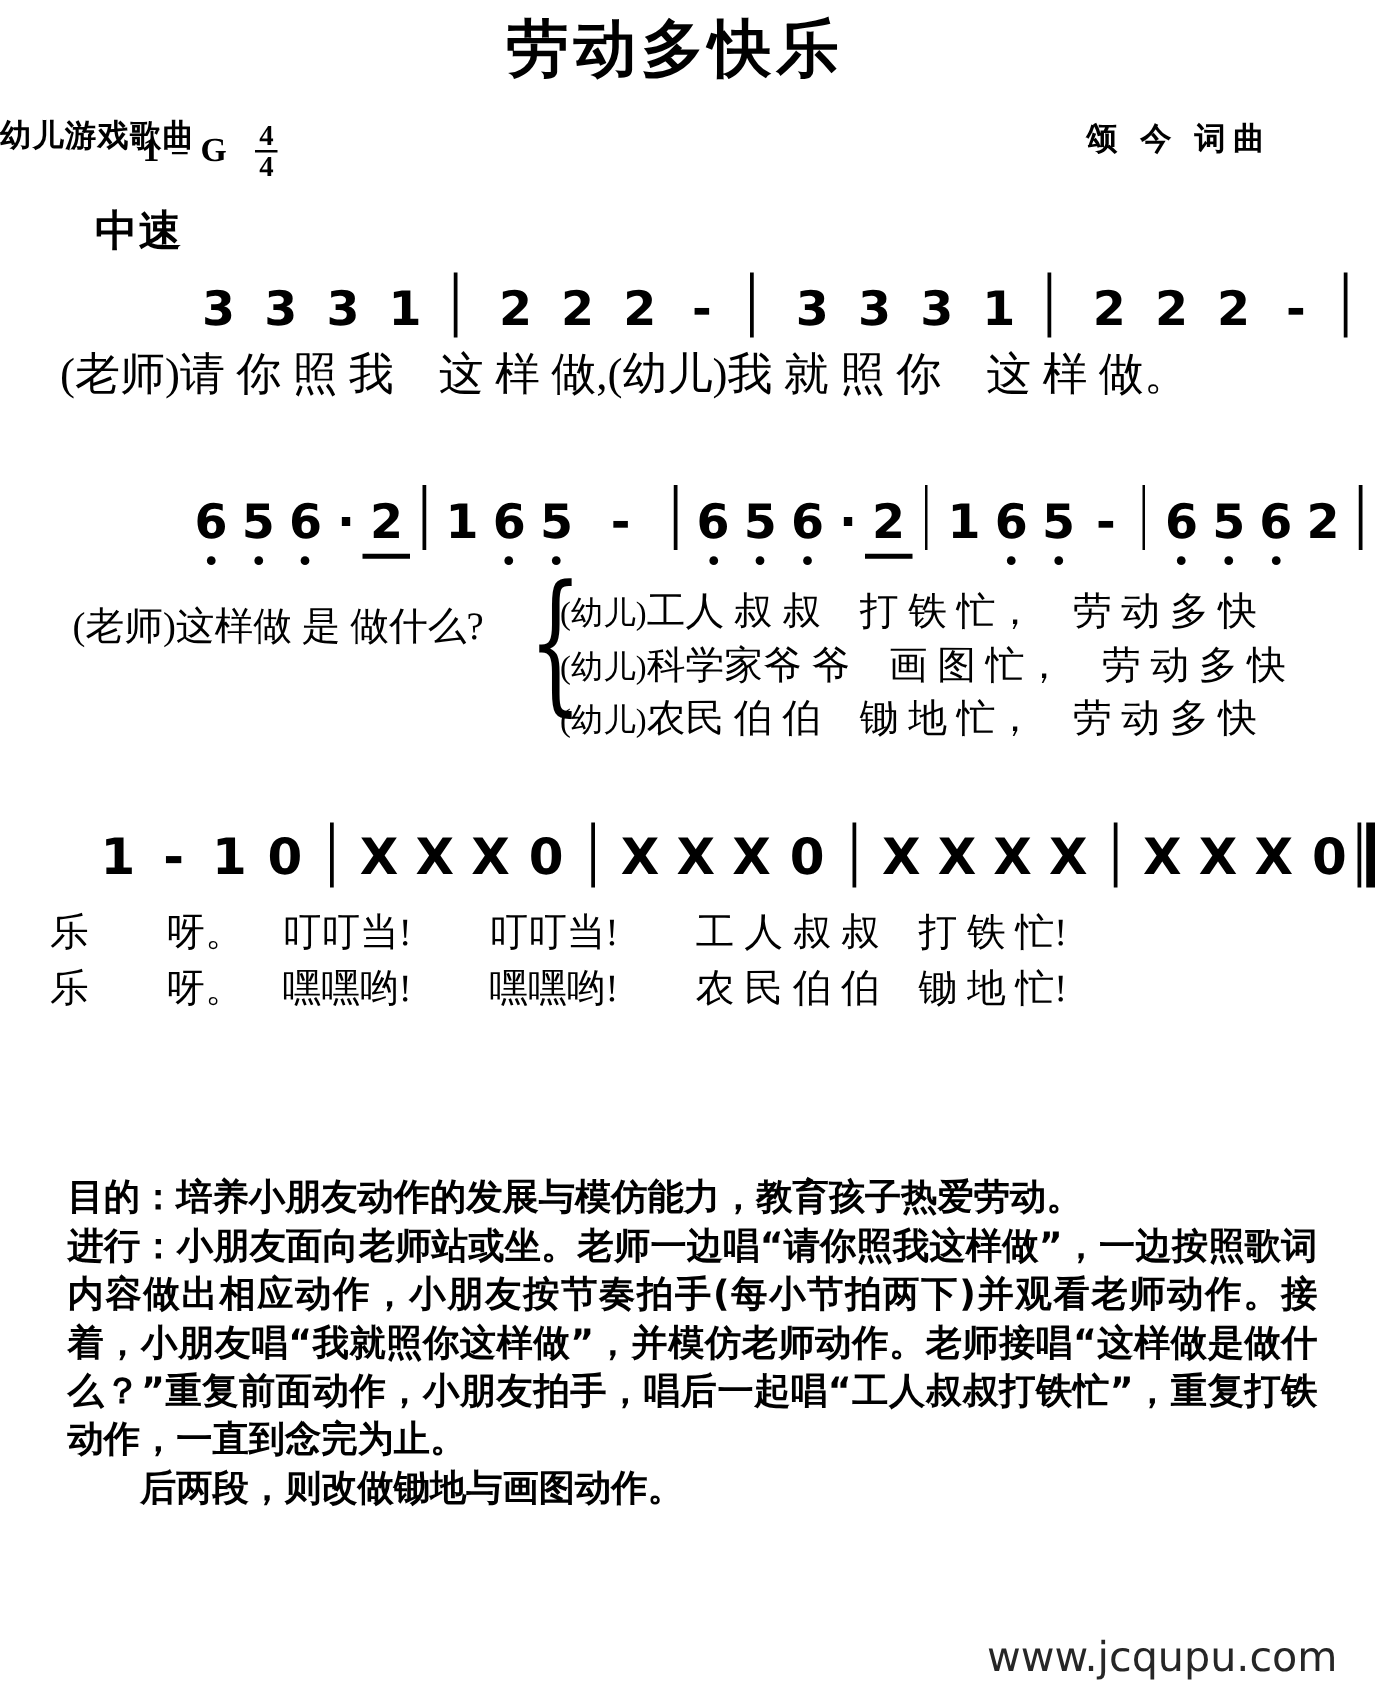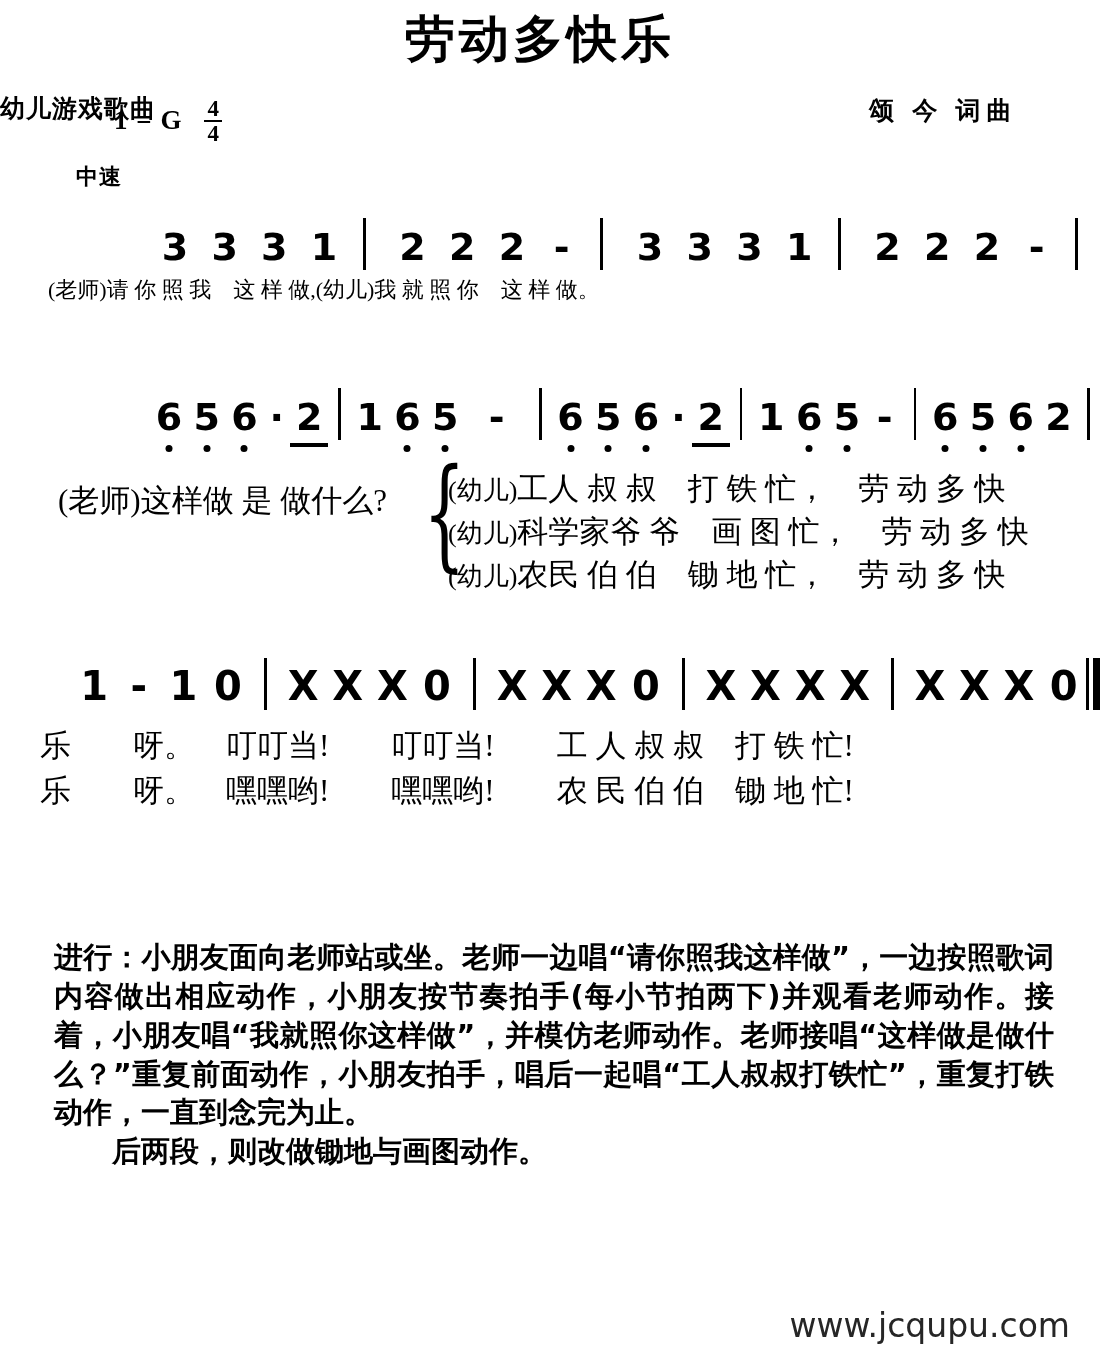--- a/index.html
+++ b/index.html
@@ -78,21 +78,21 @@
     position: relative;
     top: 1px;
   }
   .meter .num { padding: 0 3px; }
   .meter .den { padding: 0 3px; border-top: 2px solid #000; }
 
   .tempo {
     position: absolute;
     top: 162px;
     left: 76px;
-    font-size: 22px;
+    font-size: 34px;
     font-weight: 700;
     font-family: "DejaVu Sans", "Liberation Sans", sans-serif;
     letter-spacing: 1px;
   }
 
   
   .system { position: absolute; left: 0; width: 1100px; }
 
   .noterow {
     display: flex;
@@ -140,21 +140,21 @@
     position: relative;
     top: 4px;
   }
   .endbar i { display: block; width: 3px; height: 52px; background: #000; }
   .endbar i.thick { width: 7px; }
 
   .lyricrow {
     display: flex;
     align-items: baseline;
     font-family: "Liberation Serif", "DejaVu Serif", serif;
-    font-size: 22px;
+    font-size: 36px;
     line-height: 1.28;
     white-space: pre;
   }
 
   
   #sys1 { top: 212px; }
   #sys1 .noterow { padding-left: 150px; }
   #sys1 .n { width: 58px; }
   #sys1 .b { margin: 0 22px 0 14px; }
   #sys1 .lyr { padding-left: 48px; margin-top: 10px; letter-spacing: 0px; }
@@ -399,19 +399,20 @@
           <i class="thick"></i>
         </span>
     </div>
     <div class="lyr3">
       <div class="r">乐　　呀。　叮叮当!　　叮叮当!　　工 人 叔 叔　打 铁 忙!</div>
       <div class="r">乐　　呀。　嘿嘿哟!　　嘿嘿哟!　　农 民 伯 伯　锄 地 忙!</div>
     </div>
   </div>
 
   <div class="desc">
+    <p><span class="lbl">目的：</span><span>培养小朋友动作的发展与模仿能力，教育孩子热爱劳动。</span></p>
     <p><span class="lbl">进行：</span><span>小朋友面向老师站或坐。老师一边唱“请你照我这样做”，一边按照歌词内容做出相应动作，小朋友按节奏拍手(每小节拍两下)并观看老师动作。接着，小朋友唱“我就照你这样做”，并模仿老师动作。老师接唱“这样做是做什么？”重复前面动作，小朋友拍手，唱后一起唱“工人叔叔打铁忙”，重复打铁动作，一直到念完为止。</span></p>
     <p class="indent">后两段，则改做锄地与画图动作。</p>
   </div>
 
   <div class="watermark">www.jcqupu.com</div>
 
 </div>
 
 </body></html>

